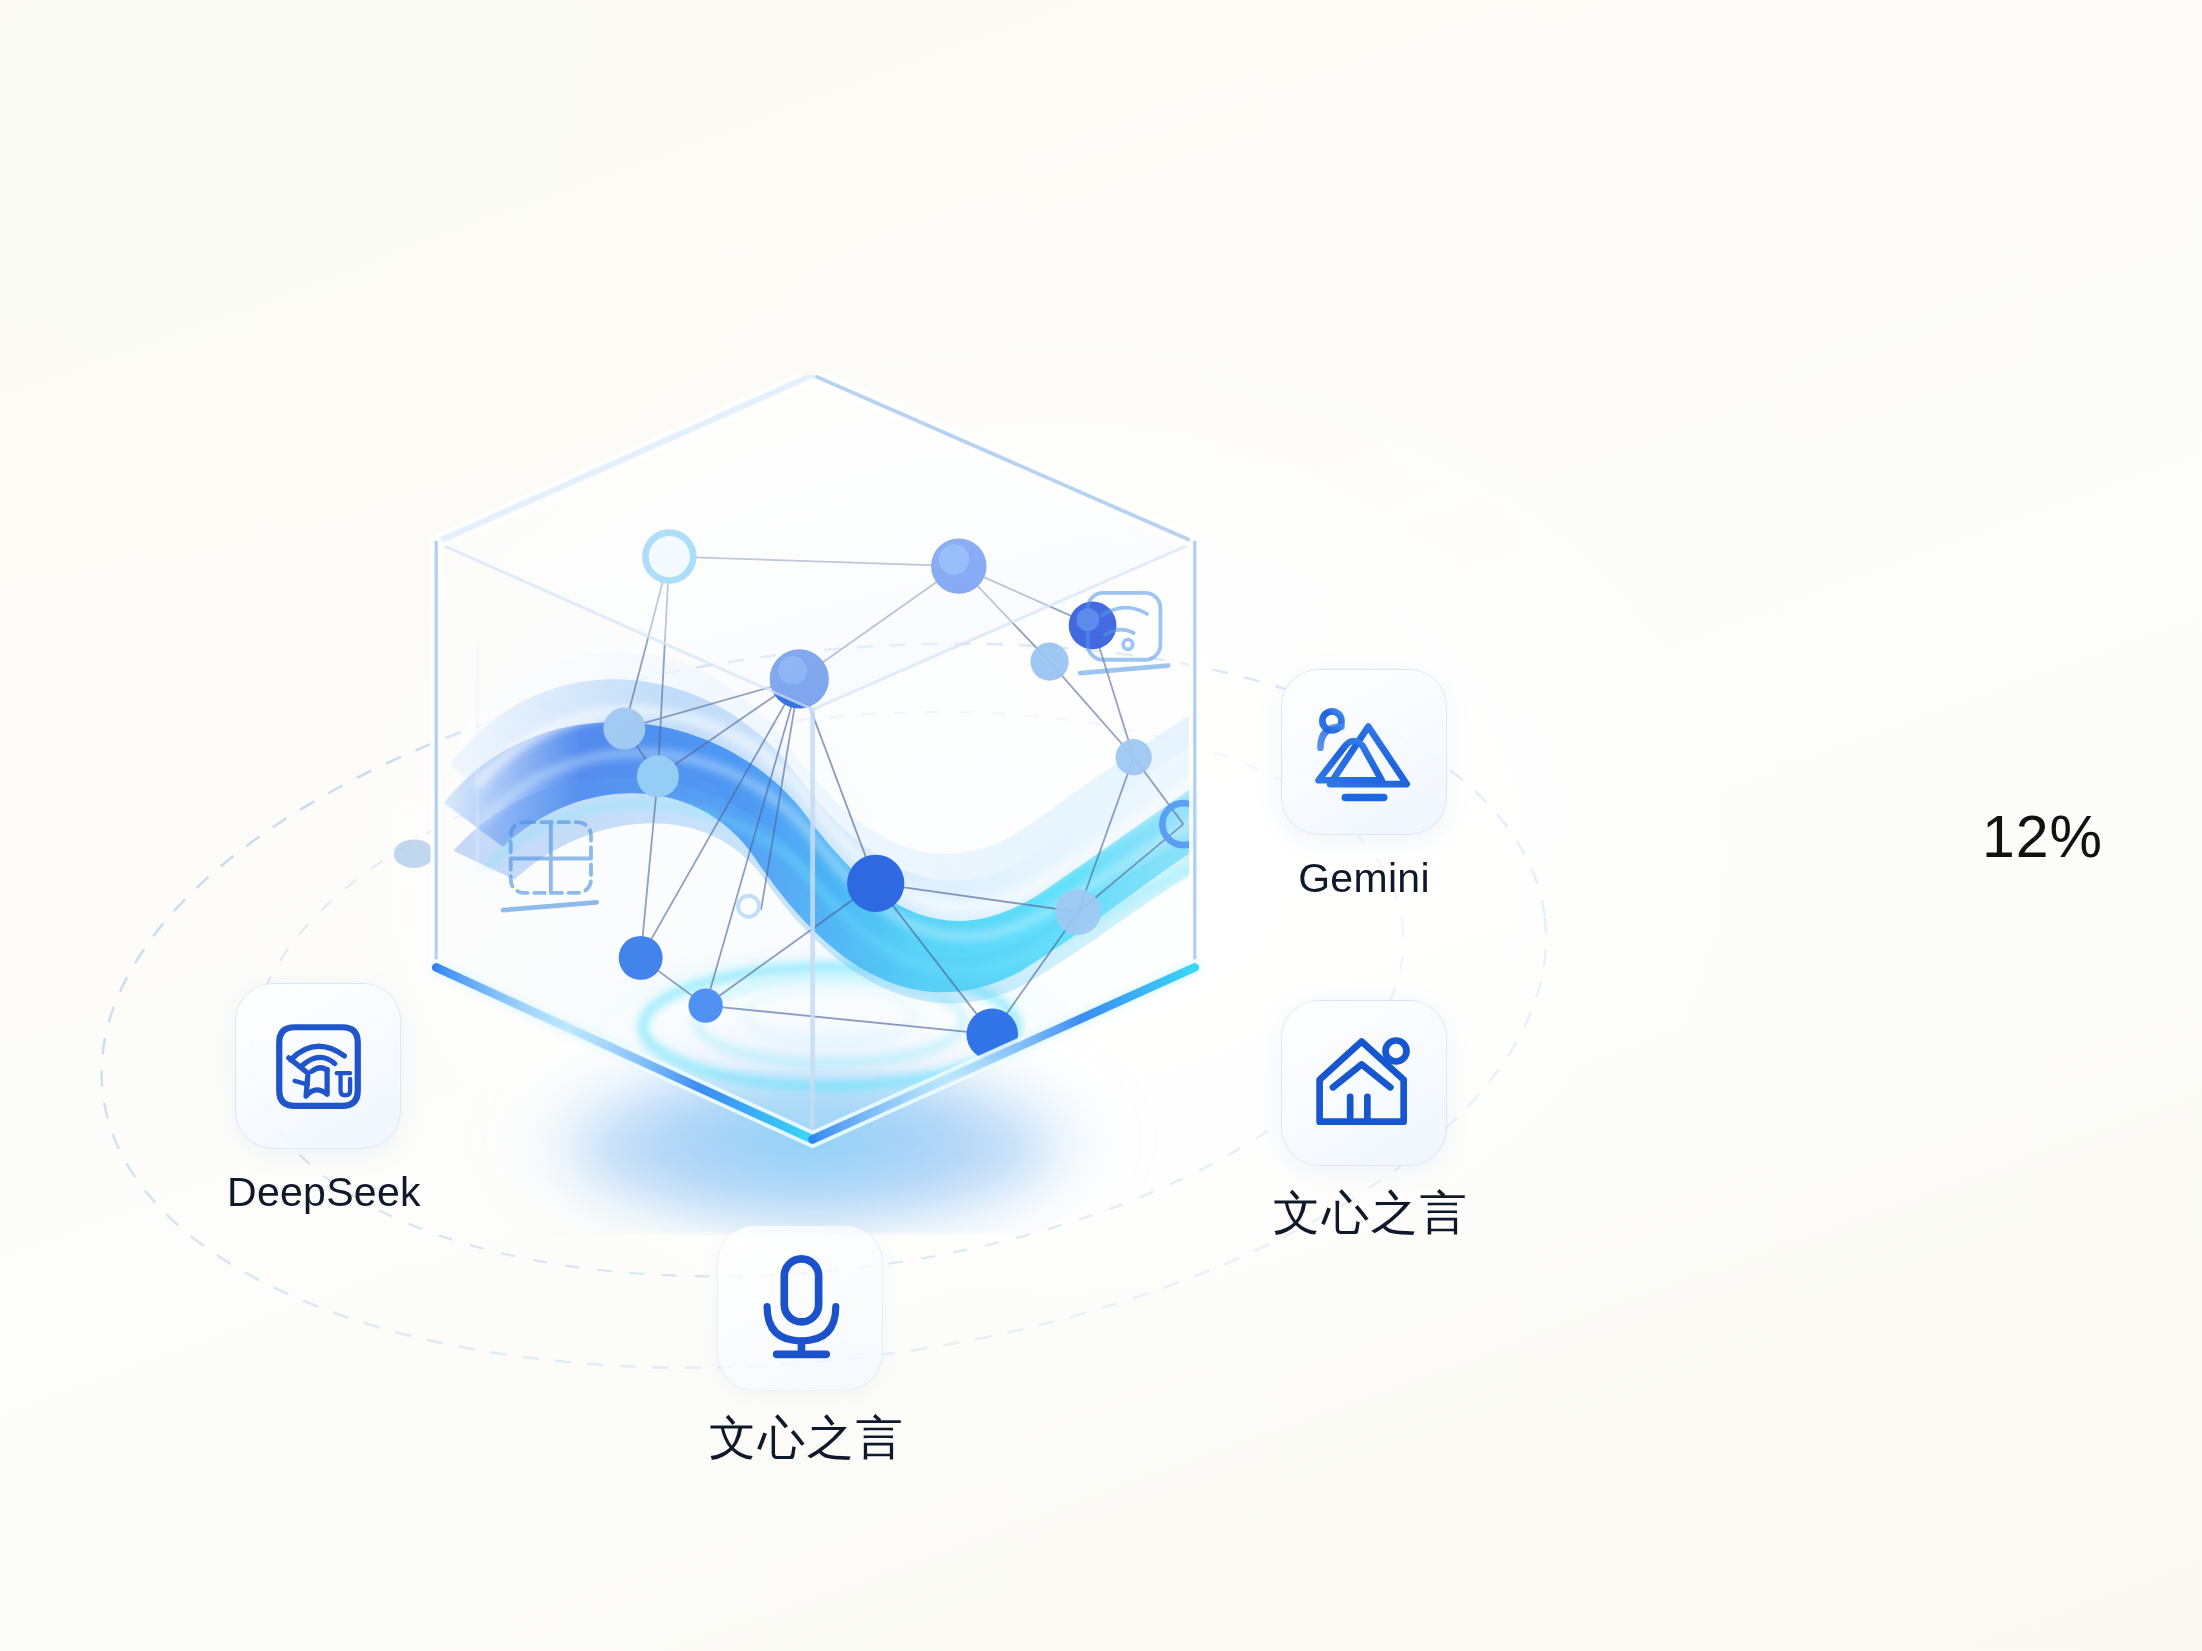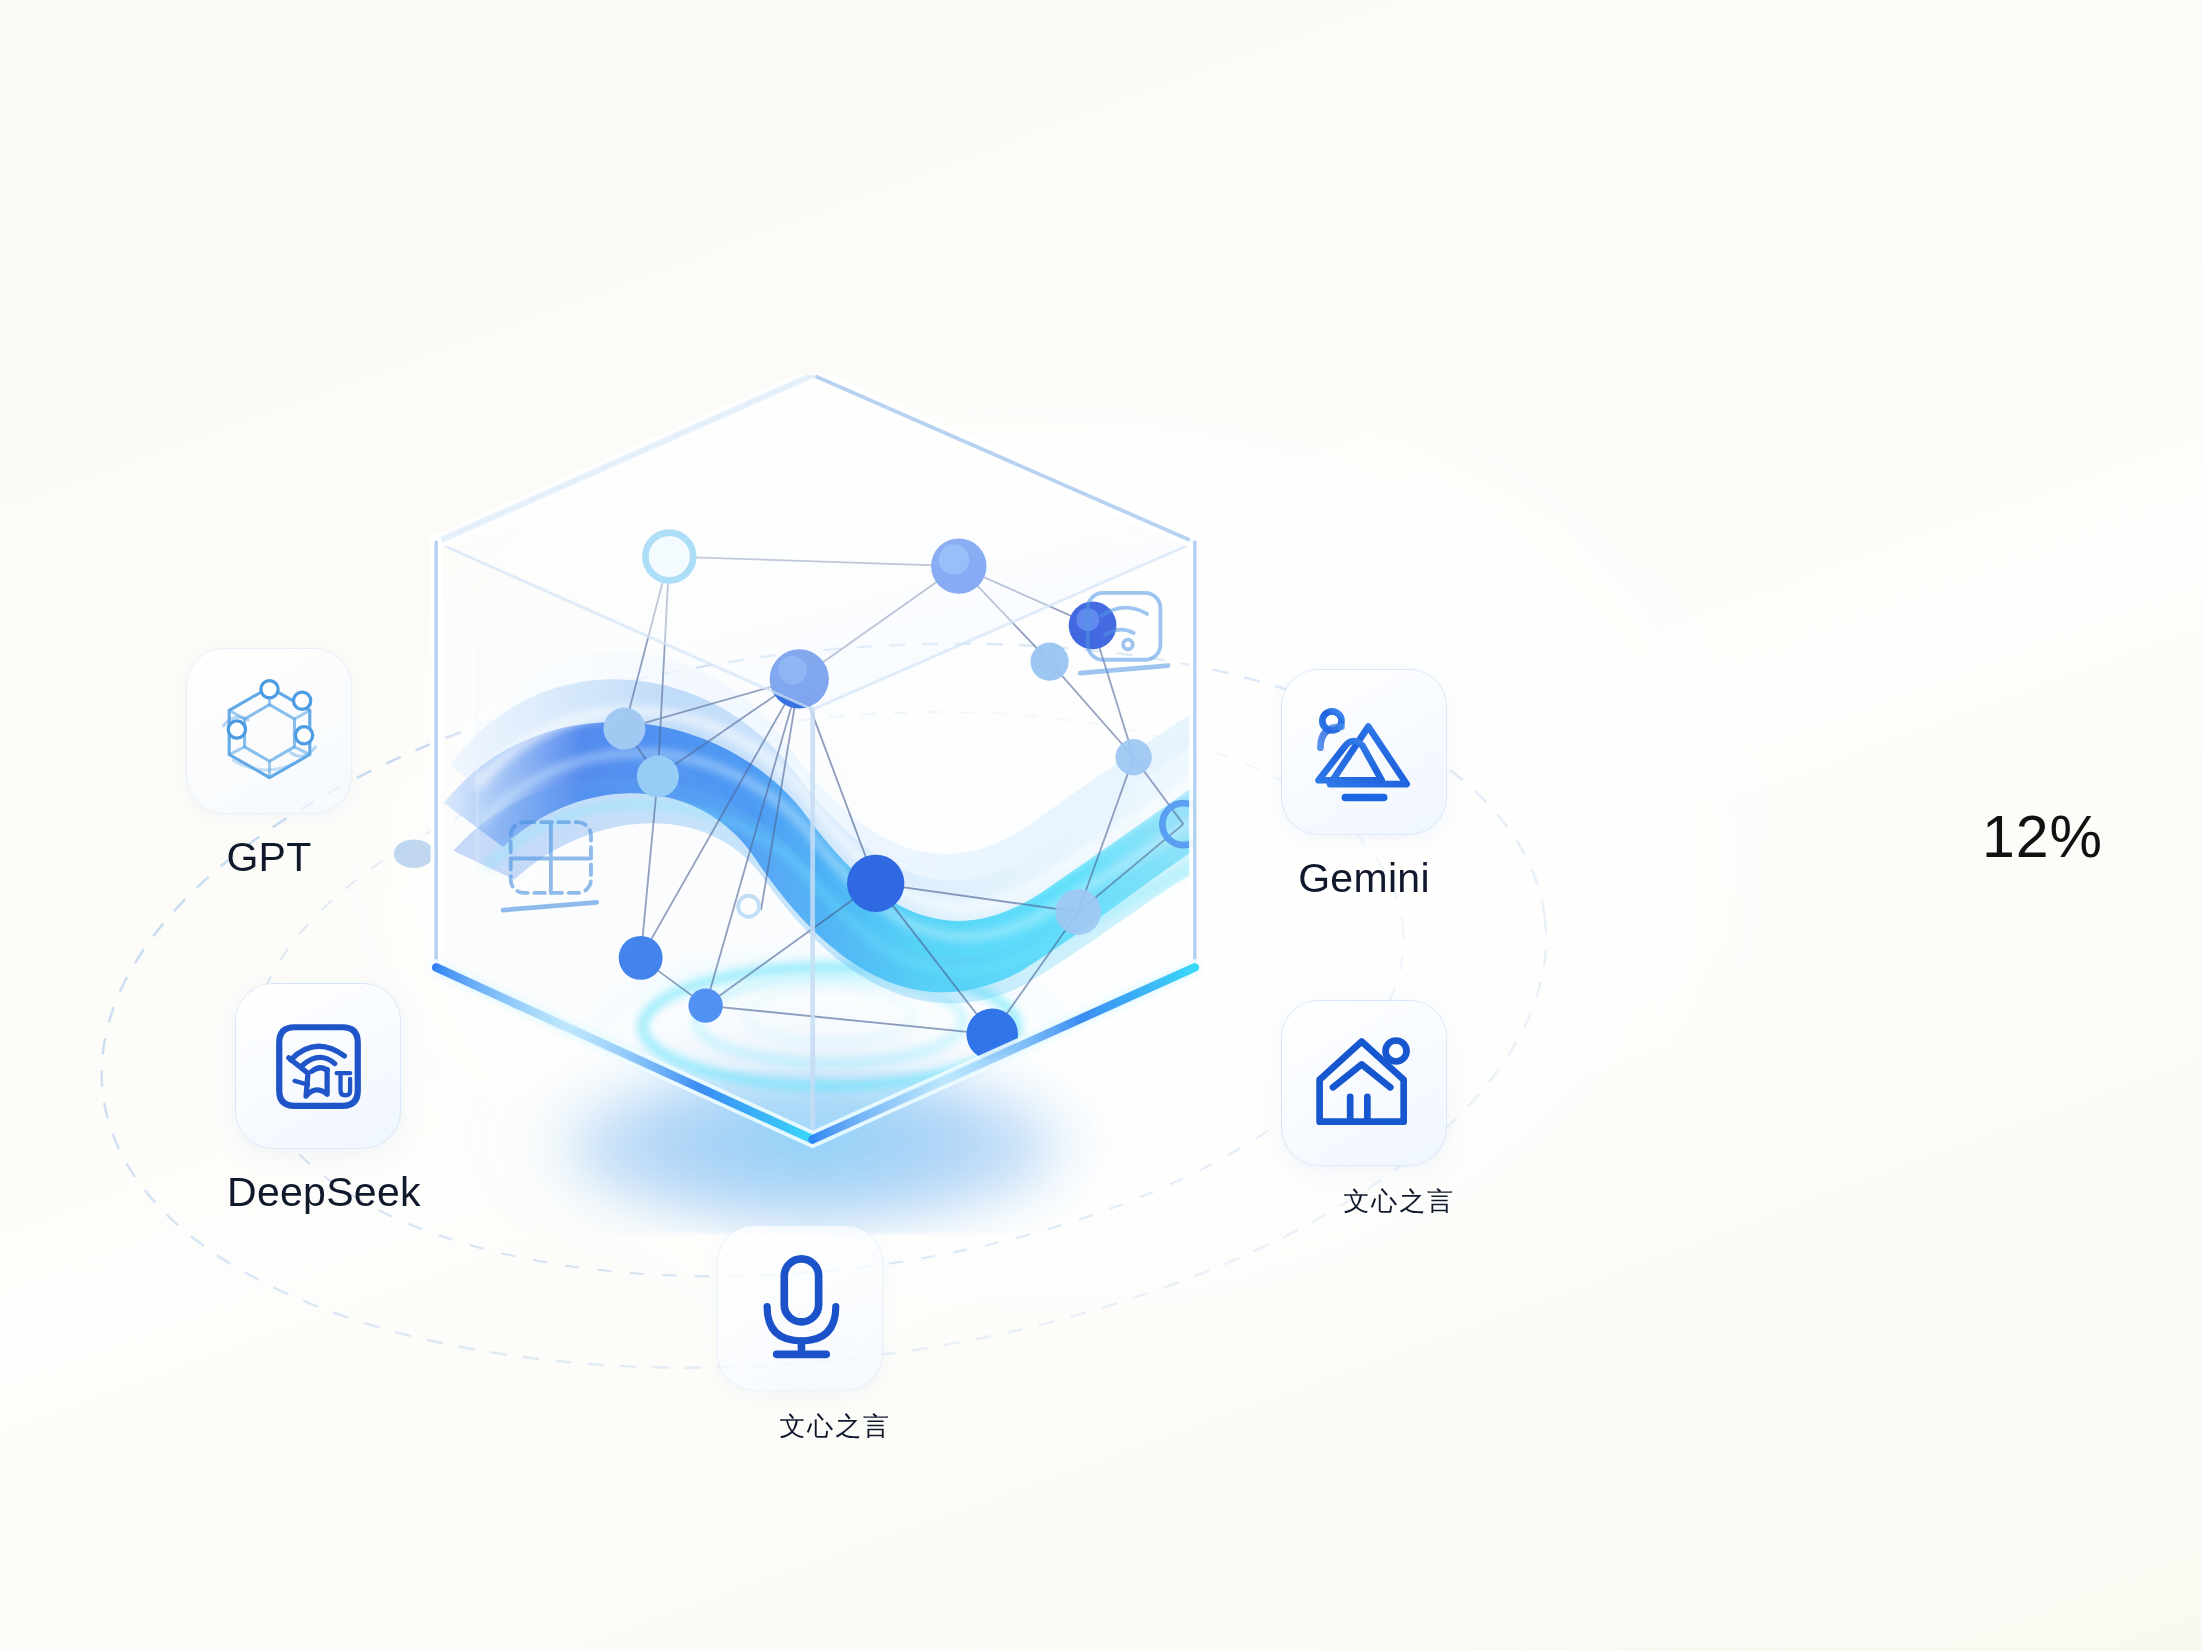--- a/index.html
+++ b/index.html
@@ -60,21 +60,21 @@
     box-shadow: 0 3.8px 17px rgba(130,170,225,0.07);
   }
   .app-label {
     margin-top: 21px;
     font-size: 41px;
     color: #10182c;
     letter-spacing: 0.3px;
     line-height: 1.1;
     white-space: nowrap;
   }
-  .app-label.cjk { letter-spacing: 1.9px; font-size: 26px; text-align: right; }
+  .app-label.cjk { letter-spacing: 1.9px; font-size: 47px; text-align: right; }
 
   
   #percent-readout {
     position: absolute;
     left: 1797px;
     top: 803px;
     width: 306px;
     text-align: right;
     font-size: 59px;
     color: #111111;
@@ -303,41 +303,20 @@
       </g>
 
       <g opacity="0.85">
         <path d="M620 120 L 760 180" stroke="#ffffff" stroke-width="8" opacity="0.7" filter="url(#blurS)"></path>
         <path d="M60 280 L 62 520" stroke="#e8f4ff" stroke-width="6" opacity="0.6" filter="url(#blurS)"></path>
         <path d="M768 230 L 768 330" stroke="#9dc9f4" stroke-width="7" opacity="0.45" filter="url(#blurS)"></path>
       </g>
     </svg>
   </div>
 
-  <div class="app-node" style="left:178px; top:648px;">
-    <div class="tile soft">
-      <svg width="119" height="119" viewBox="0 0 124 124">
-        <g fill="none" stroke="#5aa5e6" stroke-width="3.2" stroke-linejoin="round" stroke-linecap="round" opacity="0.95">
-          <path d="M62 16 L 104 40 L 104 86 L 62 110 L 20 86 L 20 40 Z"></path>
-          <path d="M62 34 L 88 49 L 88 78 L 62 93 L 36 78 L 36 49 Z" opacity="0.75"></path>
-          <path d="M62 16 L 62 34 M 104 40 L 88 49 M 104 86 L 88 78 M 62 110 L 62 93 M 20 86 L 36 78 M 20 40 L 36 49" opacity="0.6"></path>
-          <path d="M14 56 q 12 -14 26 -6" opacity="0.45"></path>
-          <path d="M110 78 q -12 16 -26 6" opacity="0.45"></path>
-          <path d="M24 92 q 38 22 76 -4" opacity="0.35"></path>
-        </g>
-        <g fill="#ffffff" stroke="#4c9ce3" stroke-width="3.4">
-          <circle cx="62" cy="18" r="9"></circle>
-          <circle cx="96" cy="30" r="9"></circle>
-          <circle cx="28" cy="60" r="9"></circle>
-          <circle cx="98" cy="66" r="9"></circle>
-        </g>
-      </svg>
-    </div>
-    <div class="app-label">GPT</div>
-  </div>
 
   <div class="app-node" style="left:227px; top:983px;">
     <div class="tile">
       <svg width="113" height="113" viewBox="0 0 118 118">
         <g fill="none" stroke="#1f55c8" stroke-width="6.5" stroke-linejoin="round" stroke-linecap="round">
           <path d="M18 34 q 0 -16 16 -16 L 84 18 q 16 0 16 16 L 100 84 q 0 16 -16 16 L 34 100 q -16 0 -16 -16 Z"></path>
         </g>
         <g fill="none" stroke="#1f55c8" stroke-width="5.5" stroke-linecap="round">
           <path d="M30 52 q 26 -26 56 -4"></path>
           <path d="M42 58 q 18 -16 34 -2"></path>

